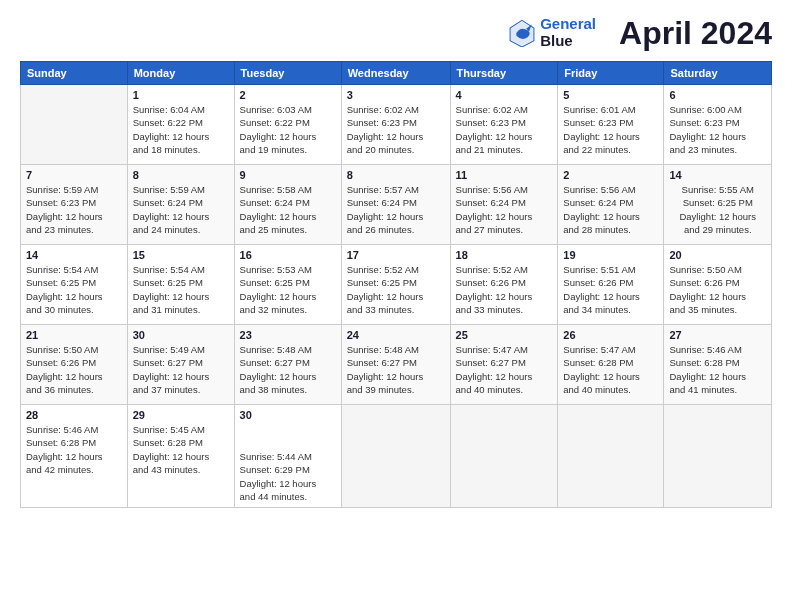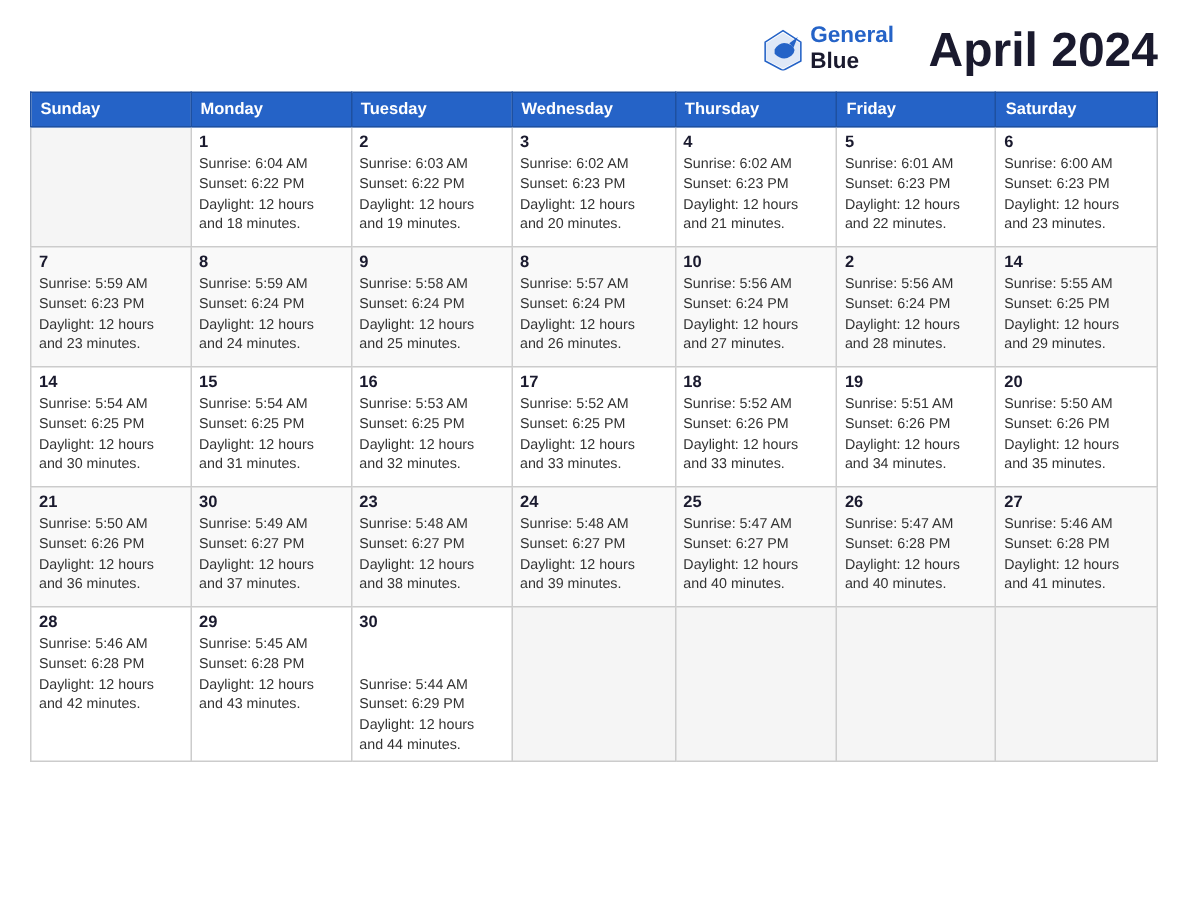--- a/index.html
+++ b/index.html
@@ -200,36 +200,36 @@
 and 25 minutes.</div>
           </td>
           <td>
             <span class="day-num">8</span>
             <div class="day-info" style="white-space: pre-line;">Sunrise: 5:57 AM
 Sunset: 6:24 PM
 Daylight: 12 hours
 and 26 minutes.</div>
           </td>
           <td>
-            <span class="day-num">10</span>
+            <span class="day-num">11</span>
             <div class="day-info" style="white-space: pre-line;">Sunrise: 5:56 AM
 Sunset: 6:24 PM
 Daylight: 12 hours
 and 27 minutes.</div>
           </td>
           <td>
             <span class="day-num">2</span>
             <div class="day-info" style="white-space: pre-line;">Sunrise: 5:56 AM
 Sunset: 6:24 PM
 Daylight: 12 hours
 and 28 minutes.</div>
           </td>
           <td>
             <span class="day-num">14</span>
-            <div class="day-info" style="white-space: pre-line;">Sunrise: 5:55 AM
+            <div class="day-info" style="white-space: pre-line; text-align: center;">Sunrise: 5:55 AM
 Sunset: 6:25 PM
 Daylight: 12 hours
 and 29 minutes.</div>
           </td>
         </tr>
         <tr>
           <td>
             <span class="day-num">14</span>
             <div class="day-info" style="white-space: pre-line;">Sunrise: 5:54 AM
 Sunset: 6:25 PM

